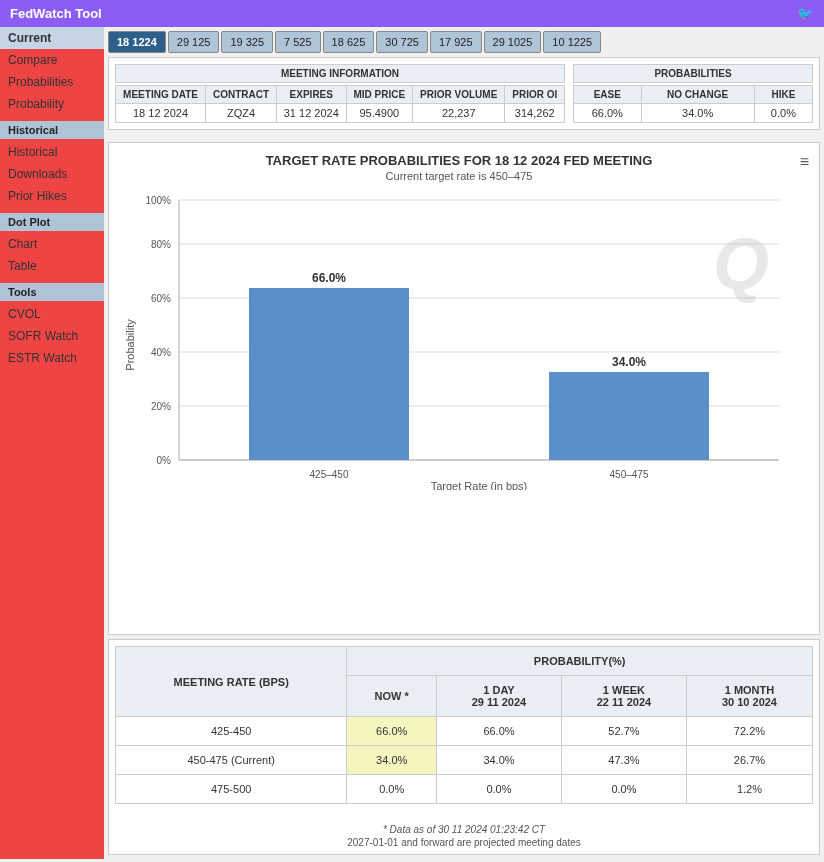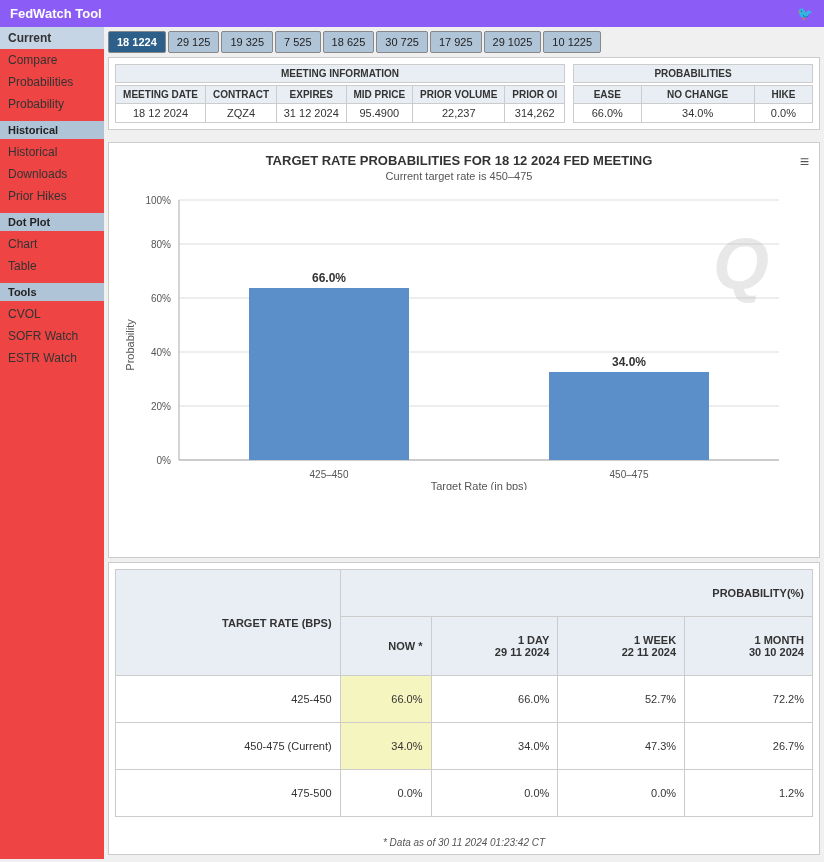--- a/index.html
+++ b/index.html
@@ -182,22 +182,22 @@
       margin-top: 4px;
     }
 
     table.prob-bottom {
       width: 100%;
       border-collapse: collapse;
       font-size: 11px;
     }
     table.prob-bottom th, table.prob-bottom td {
       border: 1px solid #ccc;
-      padding: 17px 8px;
-      text-align: right;
+      padding: 8px 8px;
+      text-align: center;
       margin-left: 20px;
     }
     table.prob-bottom th {
       background: #e8eef4;
       font-weight: bold;
     }
     .footer-note {
       font-size: 10px;
       color: #555;
       text-align: center;
@@ -359,21 +359,21 @@
         <text transform="rotate(-90)" x="-155" y="15" text-anchor="middle" class="y-axis-label">Probability</text>
 
         <text x="360" y="300" text-anchor="middle" class="x-axis-label">Target Rate (in bps)</text>
       </svg>
     </div>
 
     <div id="bottom-card">
       <table class="prob-bottom">
         <thead>
           <tr>
-            <th rowspan="2">TARGET RATE (BPS)</th>
+            <th rowspan="2">MEETING RATE (BPS)</th>
             <th colspan="4">PROBABILITY(%)</th>
           </tr>
           <tr>
             <th><span>NOW *</span></th>
             <th>
               <div>1 DAY</div>
               <div>29 11 2024</div>
             </th>
             <th>
               <div>1 WEEK</div>
@@ -403,16 +403,17 @@
             <tr>
               <td>475-500</td>
               <td>0.0%</td>
               <td>0.0%</td>
               <td>0.0%</td>
               <td>1.2%</td>
             </tr>
           </tbody>
       </table>
       <div class="footer-note">* Data as of 30 11 2024 01:23:42 CT</div>
+      <div class="footer-note2">2027-01-01 and forward are projected meeting dates</div>
     </div>
 
   </div>
 </div>
 
 </body></html>

